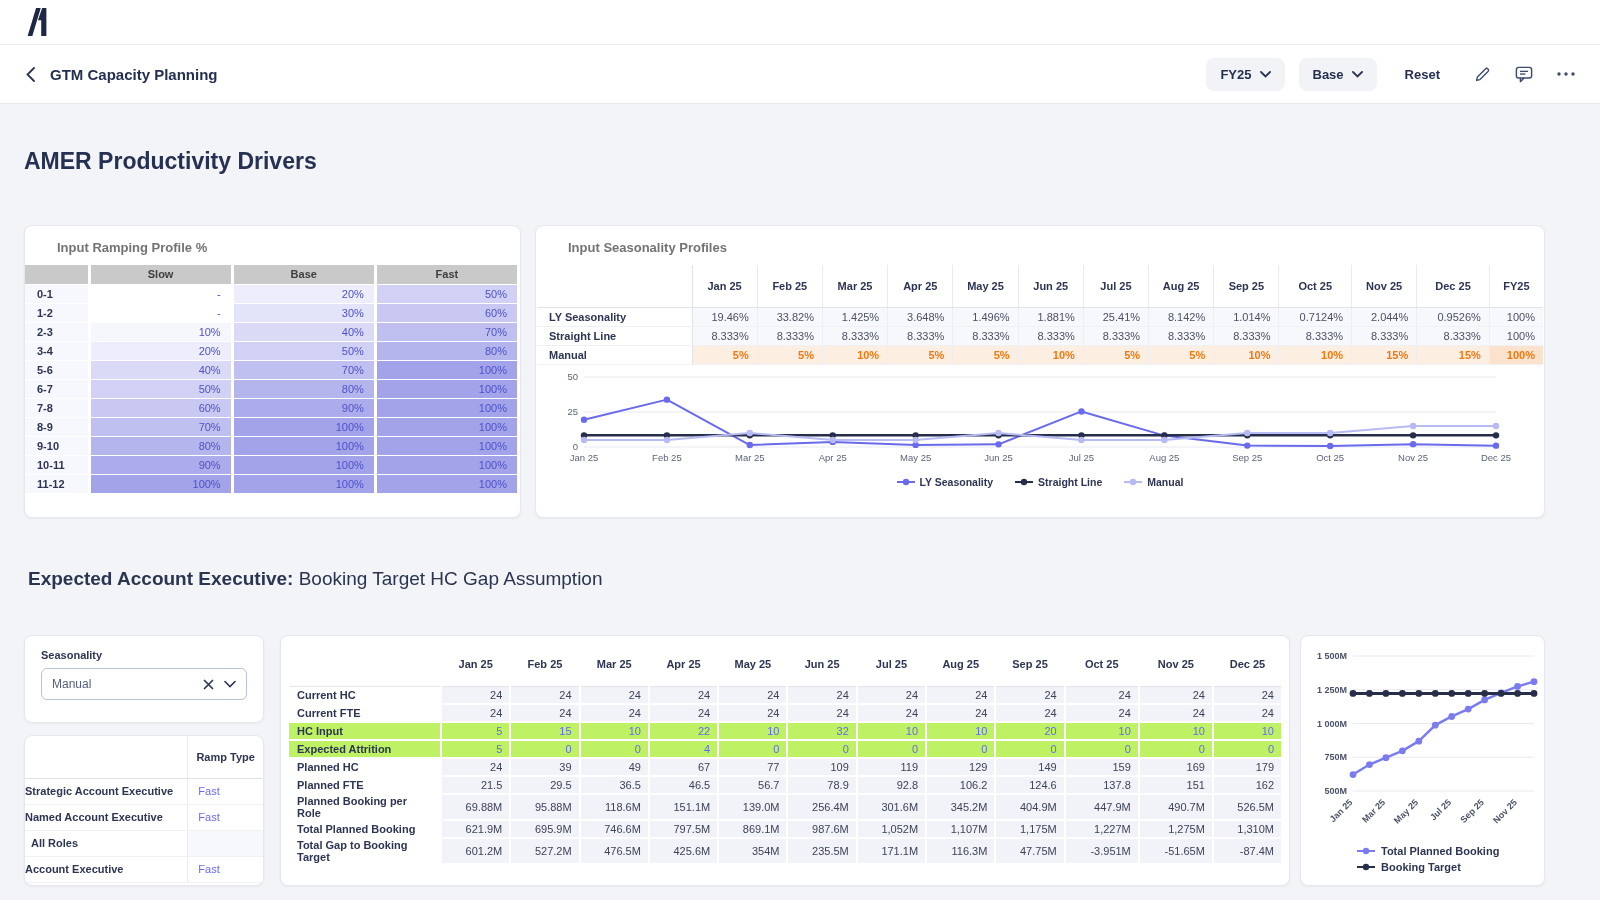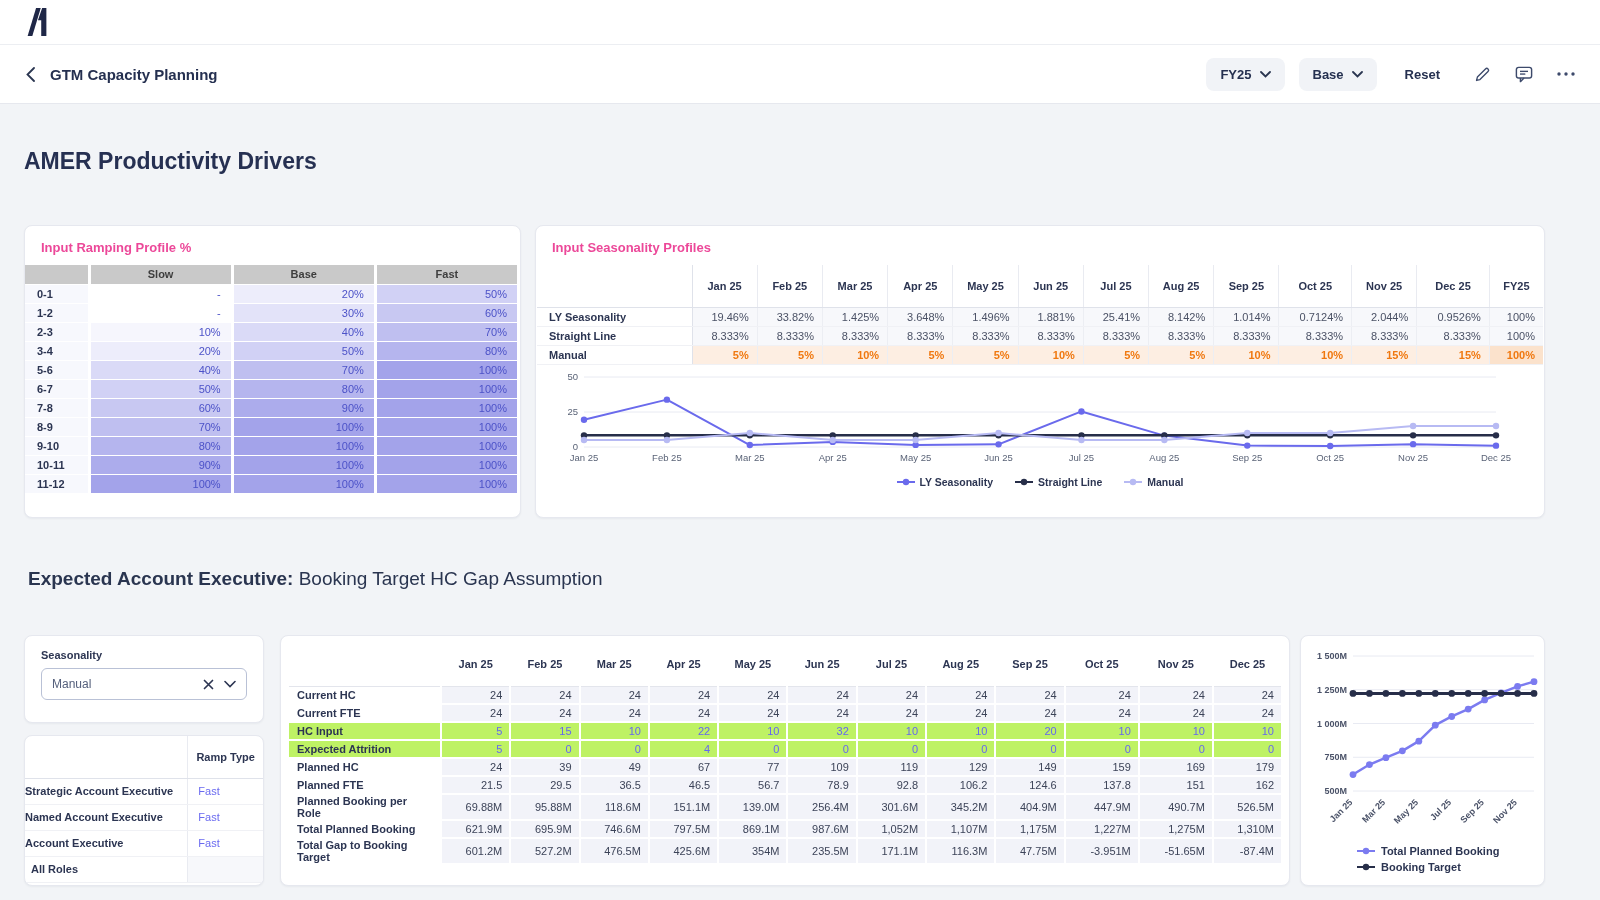--- a/index.html
+++ b/index.html
@@ -15,21 +15,21 @@
   .pill { background:#f1f3f7; border-radius:8px; padding:9px 14px; font-size:13px; font-weight:bold; color:#253050; display:flex; align-items:center; gap:8px; cursor:pointer; }
   .reset { font-size:13px; font-weight:bold; color:#253050; padding:0 14px; cursor:pointer; }
   .icon-btn { width:28px; height:28px; display:flex; align-items:center; justify-content:center; cursor:pointer; color:#3d4a6b; }
 
   
   .content { position:relative; width:1600px; height:796px; }
   .h1 { position:absolute; left:24px; top:44px; font-size:23px; font-weight:bold; color:#263052; }
   .h2 { position:absolute; left:28px; top:464px; font-size:19px; color:#2a3550; }
   .h2 b { font-weight:bold; }
   .card { position:absolute; background:#fff; border:1px solid #e6e8ef; border-radius:8px; box-shadow:0 1px 2px rgba(20,30,60,.05); }
-  .card-title { font-size:13px; font-weight:bold; color:#ec4899; padding:14px 16px 10px 16px; }
+  .card-title { font-size:13px; font-weight:bold; color:#737373; padding:14px 16px 10px 32px; }
 
   
   #ramp-card { left:24px; top:121px; width:497px; height:293px; }
   table { border-collapse:collapse; }
   .ramp-table { width:100%; font-size:11px; }
   .ramp-table th { background:#c9c9c9; color:#3e3e3e; font-weight:bold; text-align:center; height:19px; border-right:3px solid #fff; }
   .ramp-table th.corner { background:#c9c9c9; }
   .ramp-table td { height:19px; padding:0 10px; border-right:3px solid #fff; border-top:1px solid #fff; }
   .ramp-table td.rowlab { background:#f7f8fd; font-weight:bold; color:#2c3552; width:64px; padding-left:12px; }
   .ramp-table td.val { text-align:right; color:#4c52c8; }
@@ -412,26 +412,26 @@
       <tbody id="rt-body">
           <tr>
             <td class="rowlab">Strategic Account Executive</td>
             <td class="val">Fast</td>
           </tr>
           <tr>
             <td class="rowlab">Named Account Executive</td>
             <td class="val">Fast</td>
           </tr>
           <tr>
+            <td class="rowlab parent">All Roles</td>
+            <td class="val empty"></td>
+          </tr>
+          <tr>
             <td class="rowlab">Account Executive</td>
             <td class="val">Fast</td>
-          </tr>
-          <tr>
-            <td class="rowlab parent">All Roles</td>
-            <td class="val empty"></td>
           </tr>
         </tbody>
     </table>
   </div>
 
   <div class="card" id="sae-card">
     <table class="sae-table">
       <thead>
           <tr id="sae-head">
             <th class="corner"></th>

